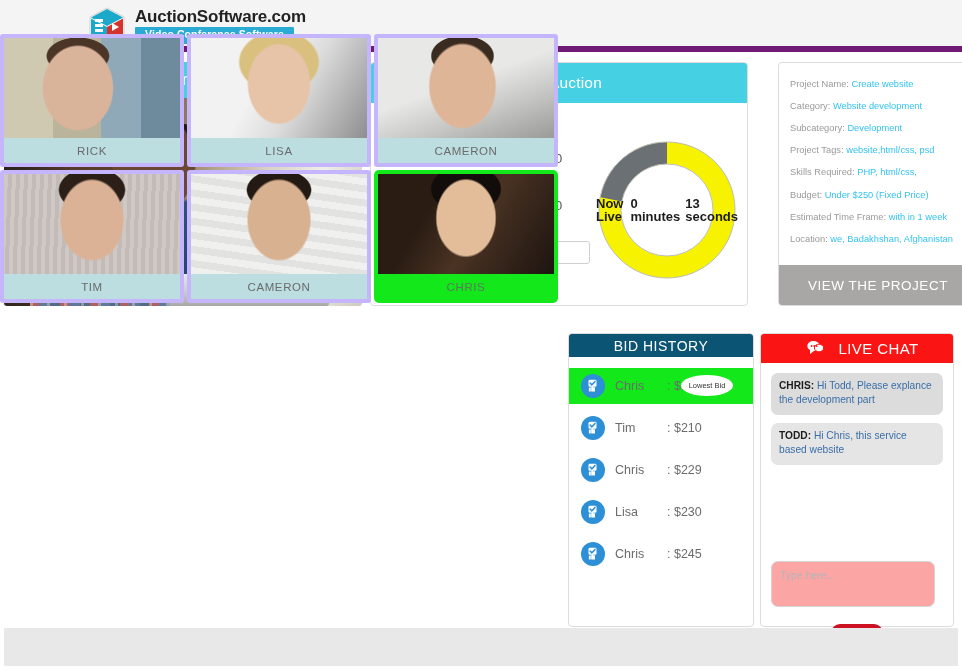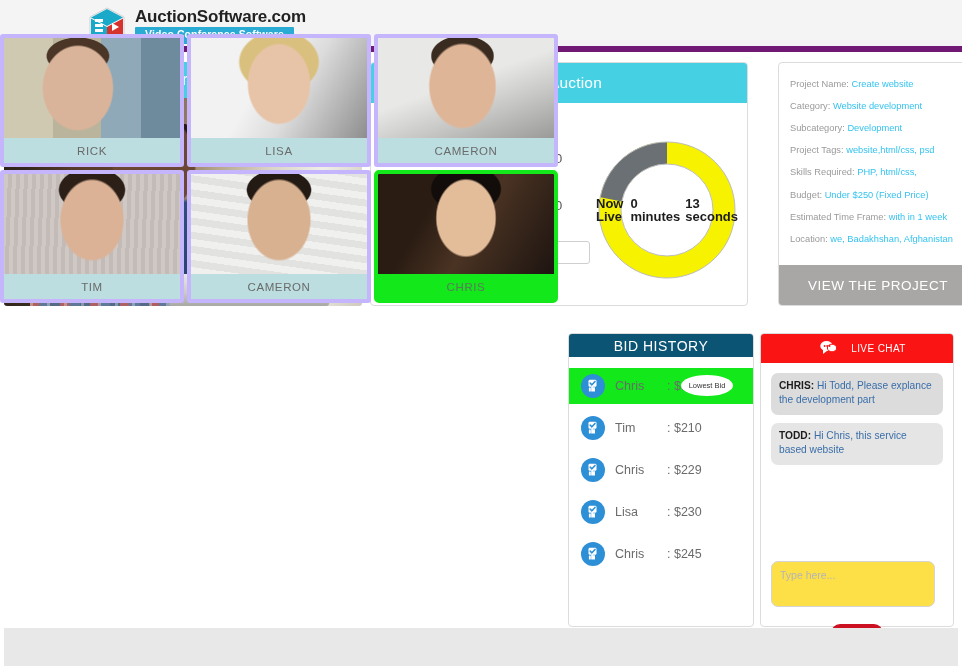--- a/index.html
+++ b/index.html
@@ -184,36 +184,36 @@
   .lowest-badge {
     position:absolute; right:20px; top:7px; width:52px; height:21px;
     background:#fff; border-radius:50%; color:#333; font-size:7.5px;
     display:flex; align-items:center; justify-content:center;
   }
 
   
   #chat-panel { left:760px; top:333px; width:194px; height:294px; }
   #chat-head {
     height:29px; background:#fa1414; border-radius:3px 3px 0 0;
-    font-size:10px; letter-spacing:.4px; gap:14px;padding-left:12px;
+    font-size:15px; letter-spacing:.4px; gap:14px;padding-left:12px;
   }
   .chat-body { position:relative; height:292px; padding:10px 10px 4px; }
   .chat-msg {
     border-radius:7px; padding:6px 8px 7px; margin-bottom:8px;
     font-size:10.2px; line-height:1.42;
   }
   .chat-msg.from-chris { background:#dcdcdc; }
   .chat-msg.from-todd { background:#e5e5e5; }
   .chat-sender { font-weight:bold; color:#1c1c1c; }
   .chat-text { color:#3a6ea8; }
   #chat-input {
     position:absolute; left:10px; bottom:48px; width:164px; height:46px;
     border:1px solid #d4d4d4; border-radius:7px; resize:none; outline:none;
     font-family:"Liberation Sans",sans-serif; font-size:10.5px; color:#555;
-    padding:7px 8px; background:#fde047;
+    padding:7px 8px; background:#fca5a5;
   }
   #chat-input::placeholder { color:#b5b5b5; }
   #send-btn {
     position:absolute; left:50%; transform:translateX(-50%); bottom:12px;
     width:52px; height:19px; background:#cc1122; color:#fff; border:none;
     border-radius:9px; font-family:"Liberation Sans",sans-serif;
     font-size:10px; font-weight:bold; cursor:pointer;
   }
 
   

